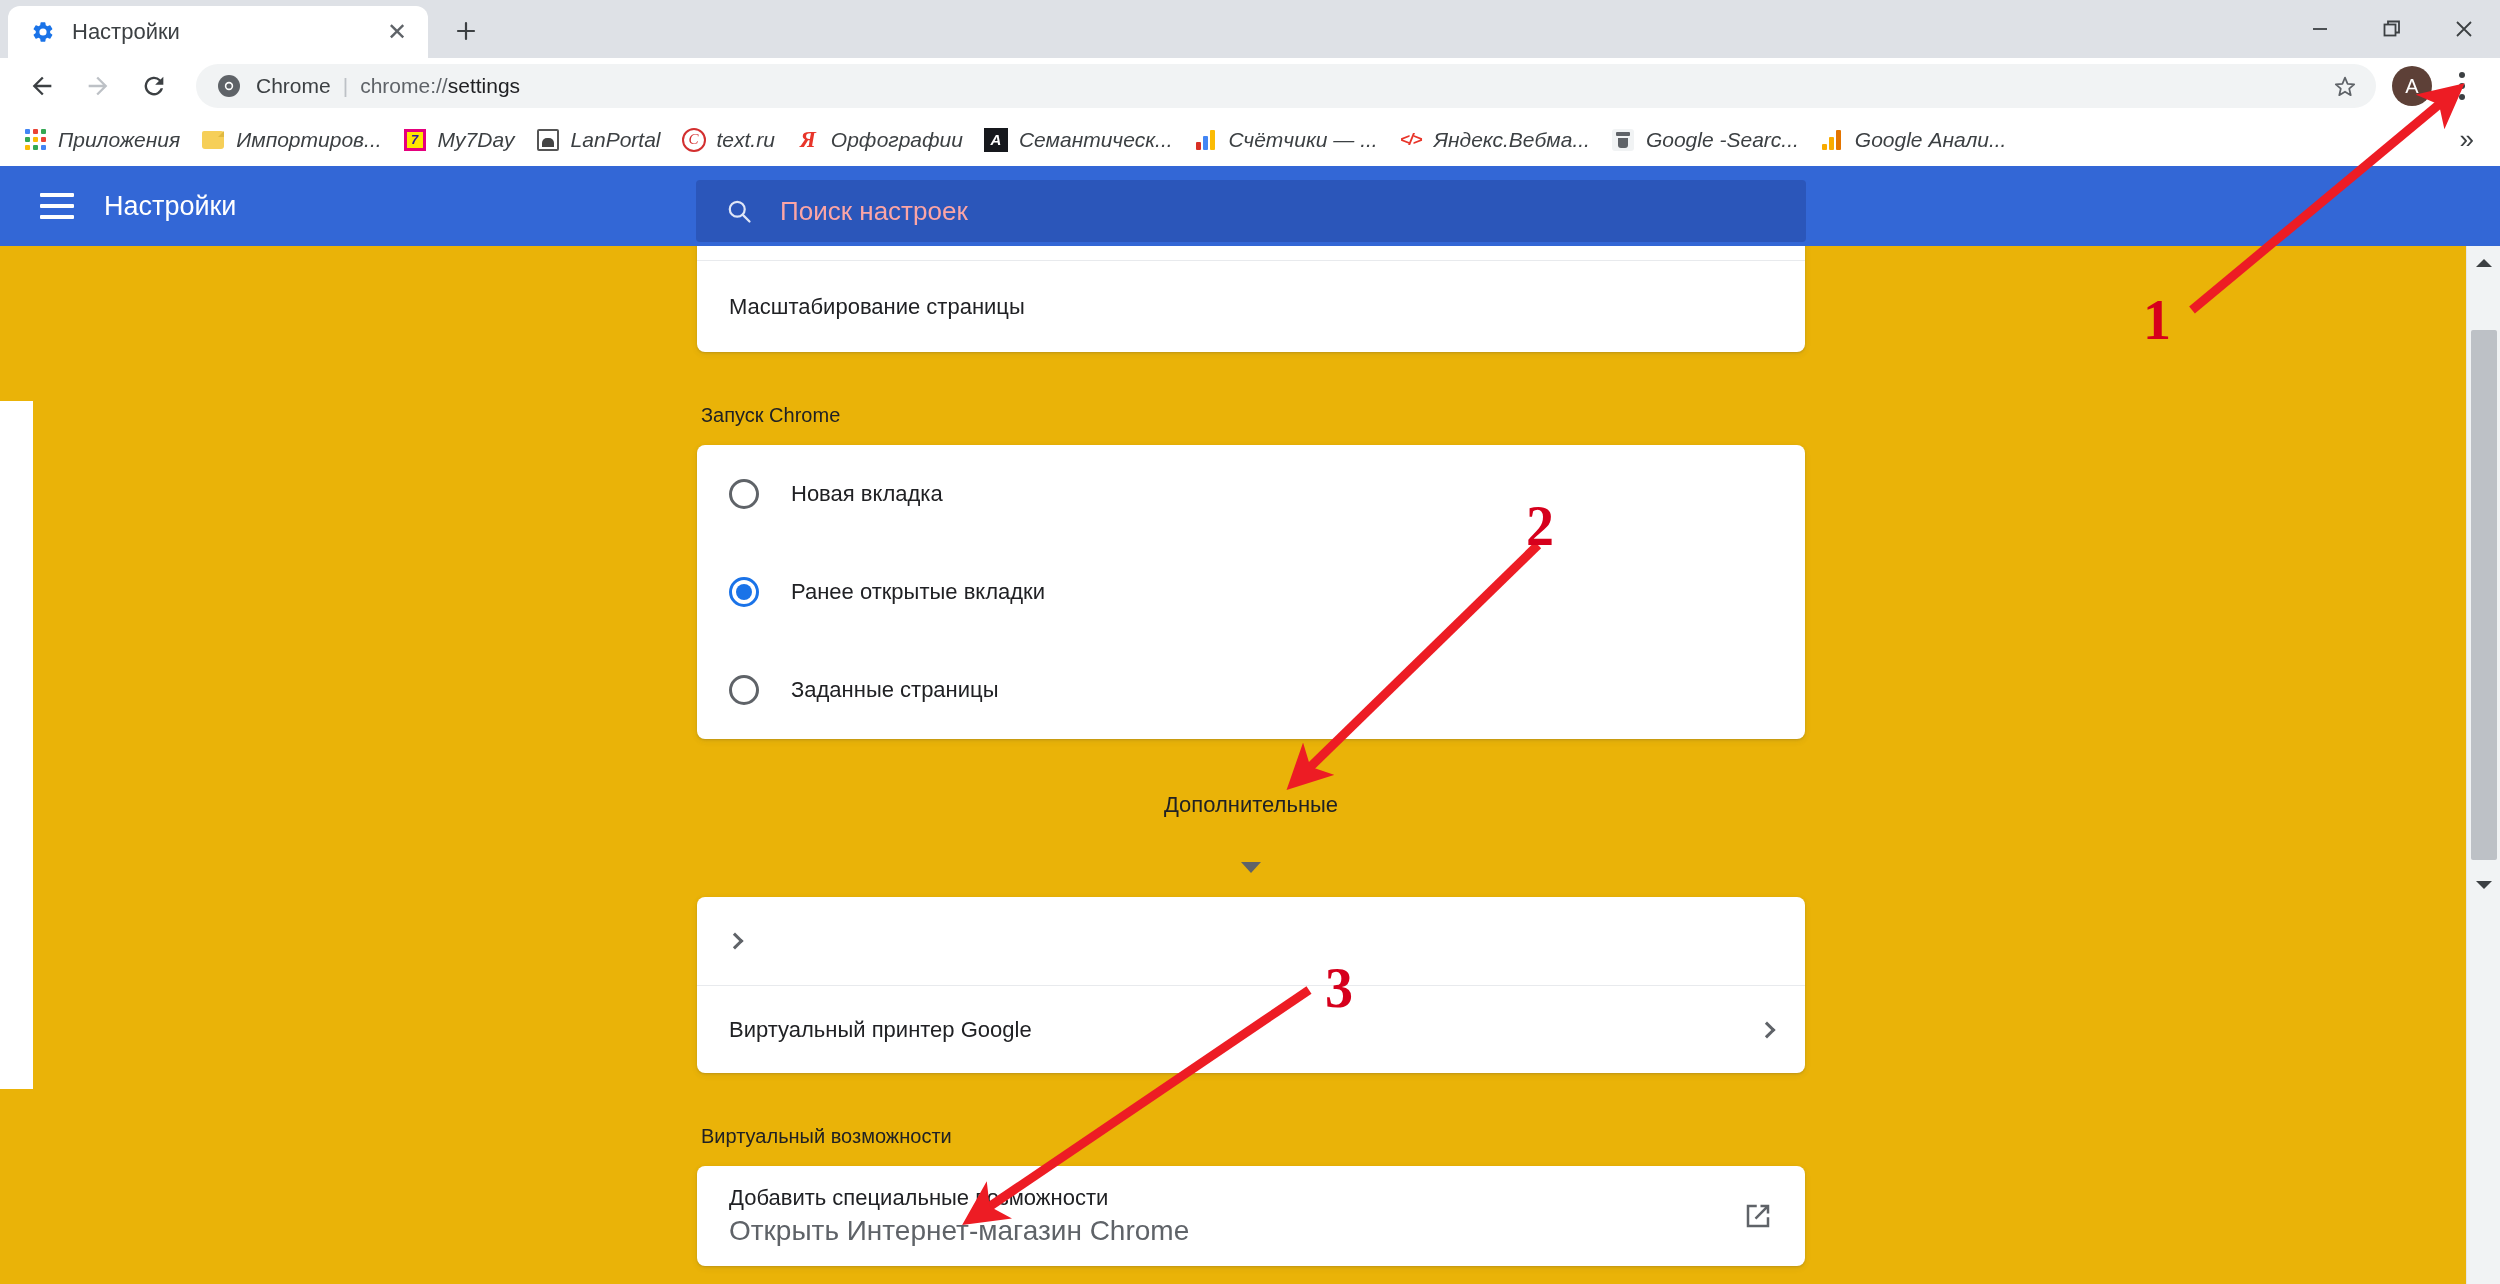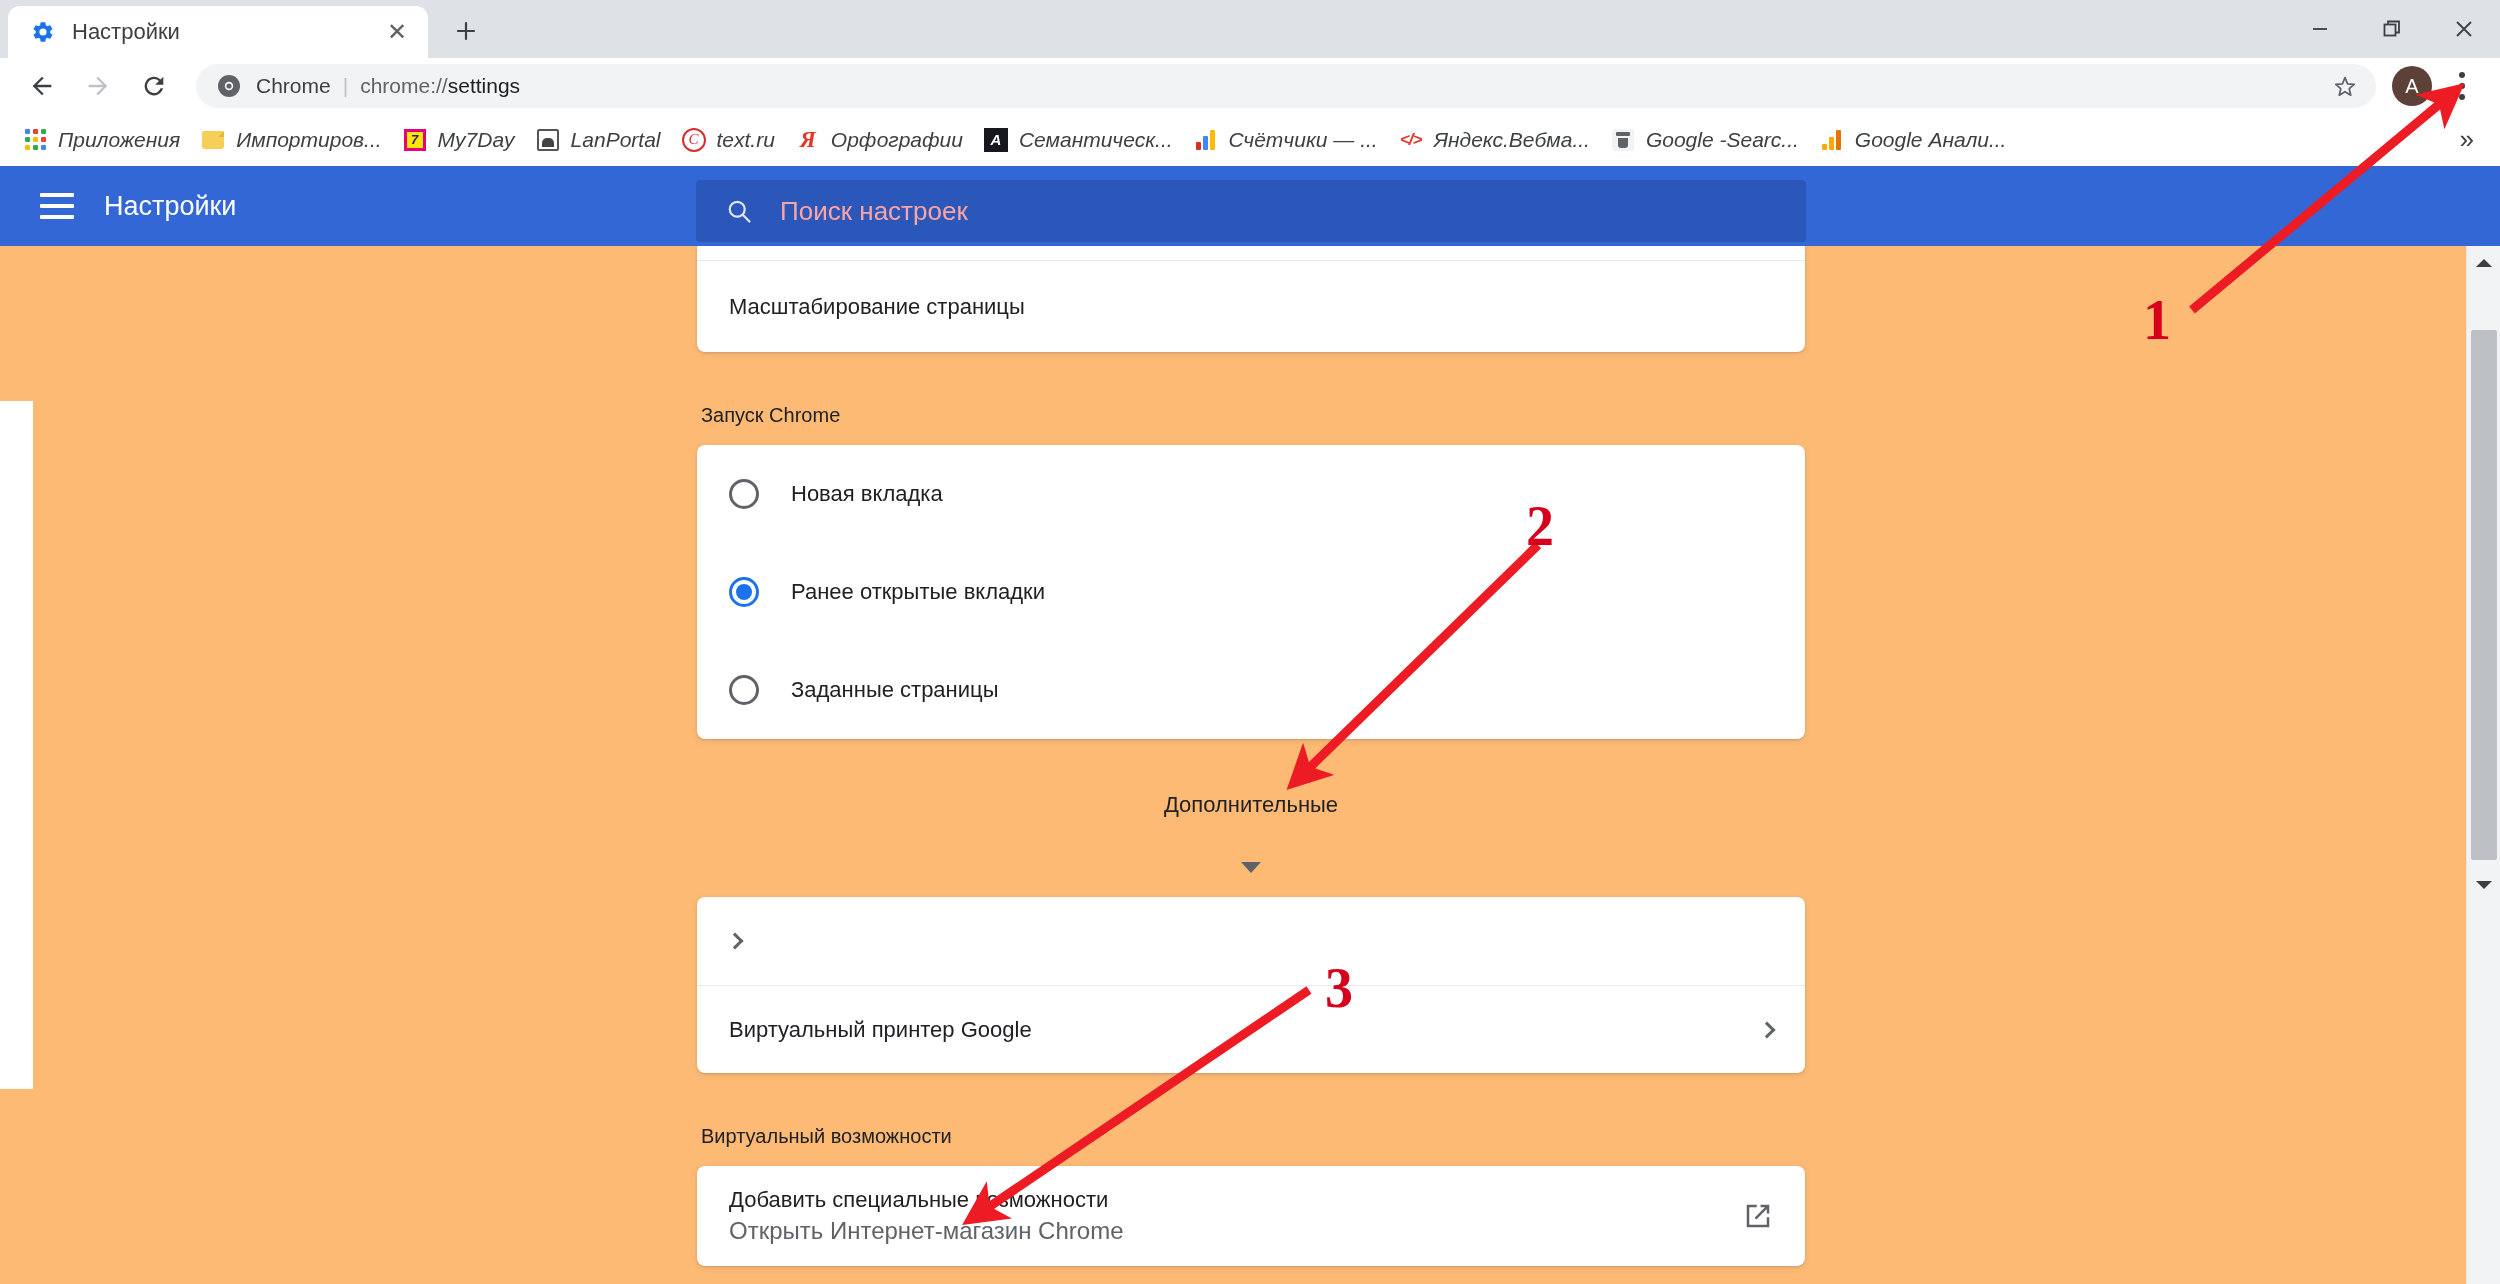--- a/index.html
+++ b/index.html
@@ -170,21 +170,21 @@
     width: 1110px; height: 62px;
     background: #2b56ba; border-radius: 4px;
     display: flex; align-items: center; padding-left: 26px;
   }
   .search-ico { width: 34px; height: 34px; flex: 0 0 34px; margin-right: 24px; display:flex; align-items:center; justify-content:center; color:#dfe6f7;}
   .search-ph { font-size: 26px; color: #fca5a5; }
 
   
   .page {
     position: absolute; top: 246px; left: 0; width: 2500px; height: 1038px;
-    background: #fdba74;
+    background: #eab308;
     overflow: hidden;
   }
   .left-white {
     position: absolute; left: 0; top: 155px; width: 33px; height: 688px;
     background: #ffffff;
   }
   .content {
     position: absolute; left: 697px; top: 0; width: 1108px;
   }
   .card {
@@ -193,21 +193,21 @@
     box-shadow: 0 1px 2px rgba(60,64,67,0.18), 0 2px 6px rgba(60,64,67,0.10);
   }
   .row {
     display: flex; align-items: center;
     padding: 0 32px;
     min-height: 88px;
   }
   .row + .row { border-top: 1px solid #e8eaed; }
   .row-label { font-size: 22px; color: #202124; flex: 1 1 auto; }
   .sub {
-    font-size: 24px; color: #5f6368; margin-top: 4px;
+    font-size: 28px; color: #5f6368; margin-top: 4px;
   }
   .section-title {
     font-size: 20px; color: #202124;
     margin: 0 0 18px 4px;
   }
 
   .select {
     width: 320px; height: 56px;
     background: #f1f3f4; border-radius: 4px;
     display: flex; align-items: center; justify-content: space-between;

